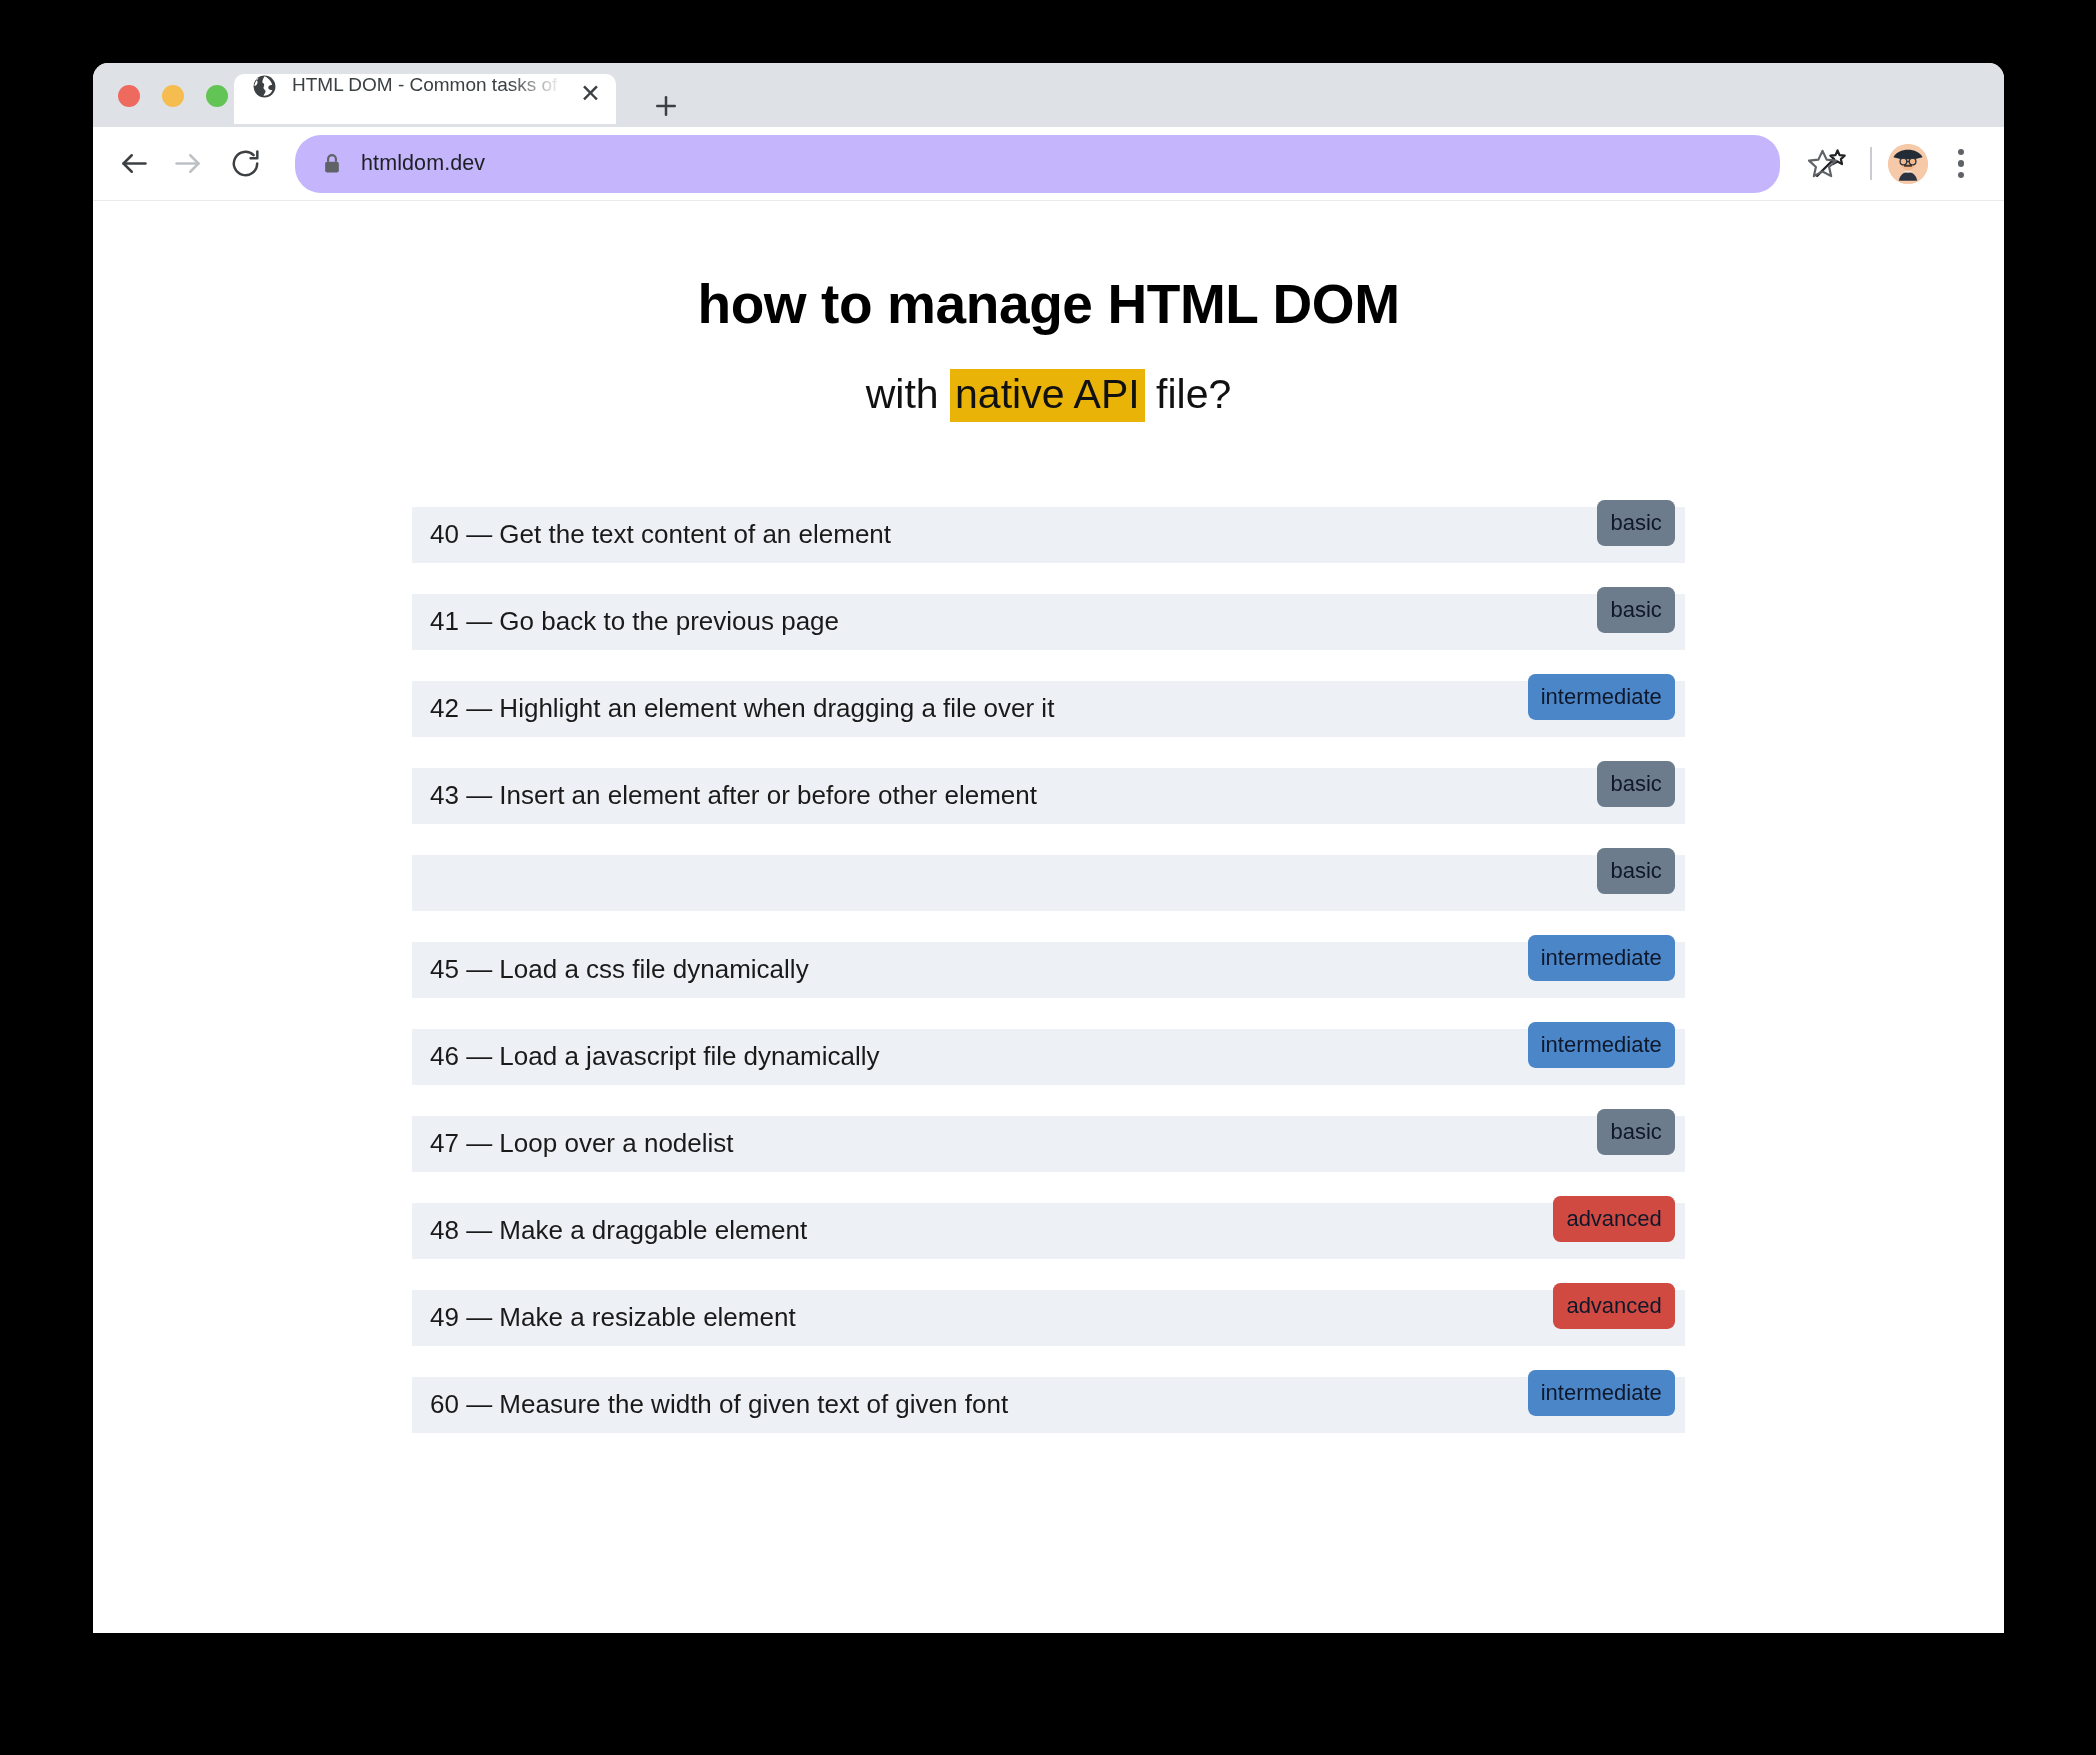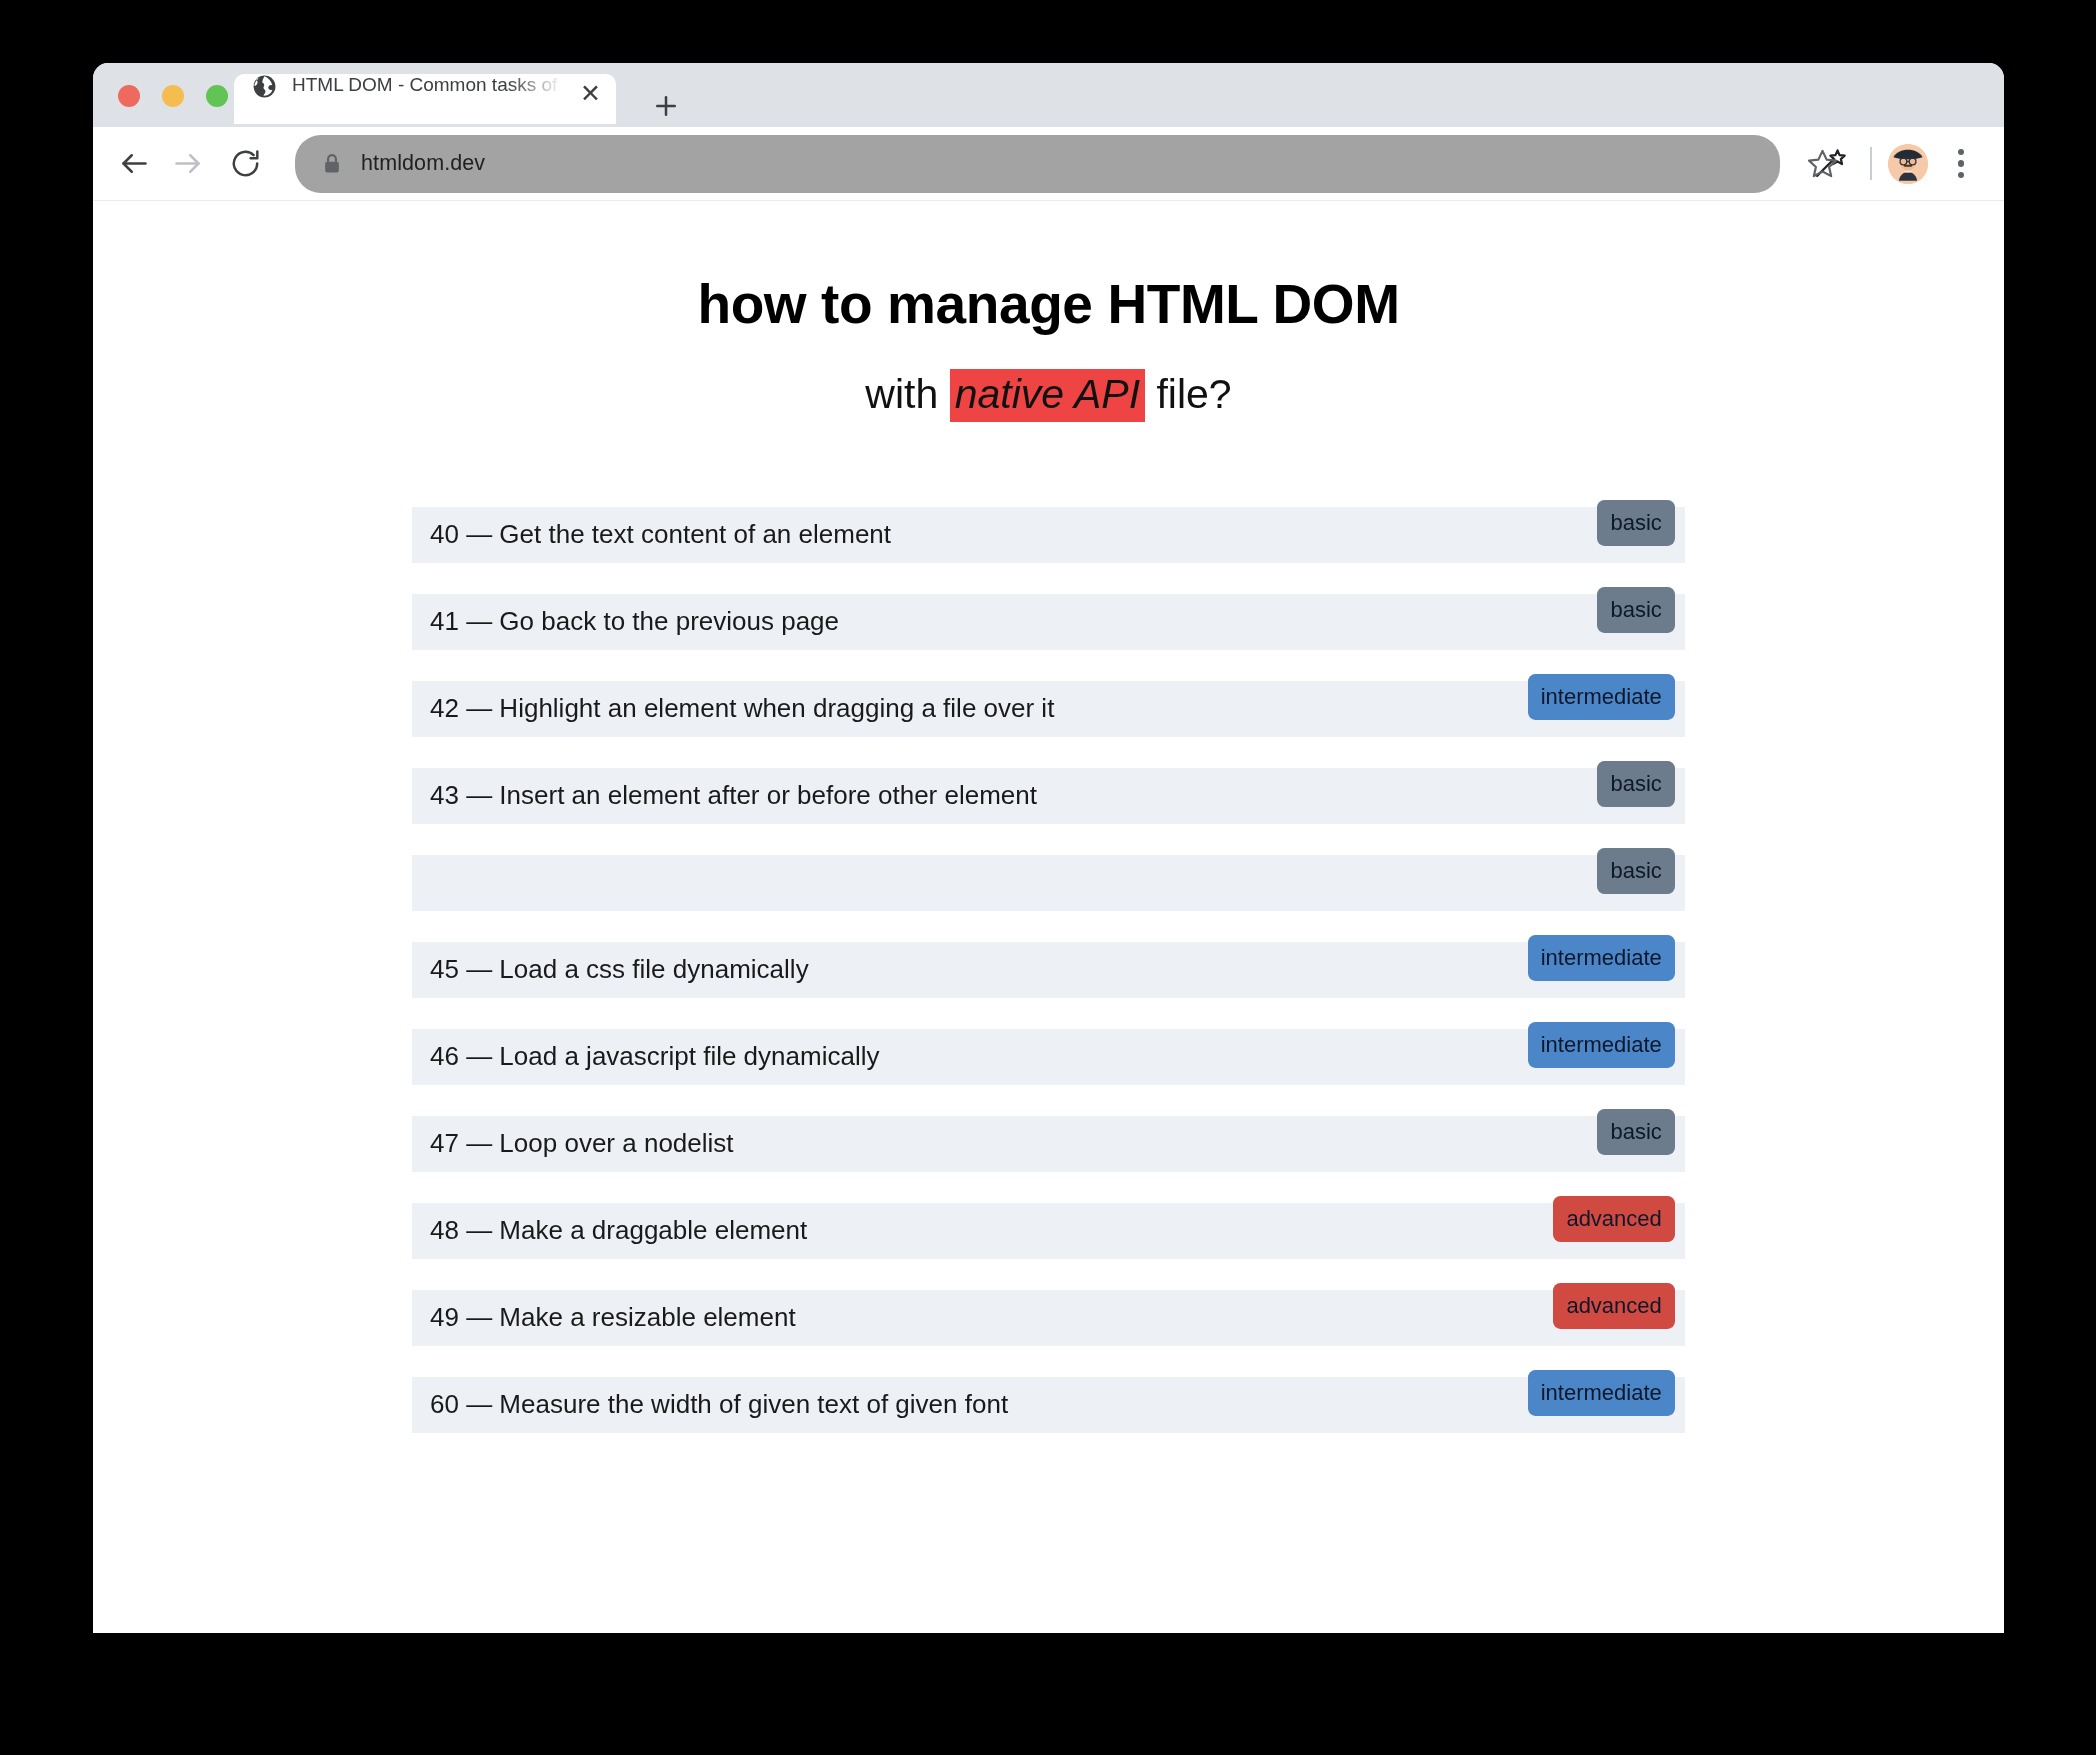--- a/index.html
+++ b/index.html
@@ -104,21 +104,21 @@
   }
   .nav-back { color: #3c4043; }
   .nav-fwd  { color: #bdc1c6; }
   .nav-reload { color: #3c4043; margin-left: 5px; }
 
   .omnibox {
     flex: 1 1 auto;
     height: 58px;
     margin-left: 23px;
     margin-right: 0;
-    background: #a3a3a3;
+    background: #c4b5fd;
     border-radius: 26px;
     display: flex;
     align-items: center;
     padding-left: 28px;
   }
   .lock-icon { flex: 0 0 18px; display: flex; align-items: center; }
   .omnibox-url {
     margin-left: 20px;
     font-size: 21.5px;
     color: #202124;
@@ -188,23 +188,22 @@
     line-height: 1.1;
   }
   .h2 {
     margin-top: 35px;
     font-size: 41px;
     font-weight: normal;
     color: #111111;
     line-height: 1.2;
   }
   .hl {
-    background: #ef4444;
+    background: #eab308;
     padding: 1.7px 5px 5px 5px;
-    font-style: italic;
   }
   .gh-wrap { margin-top: 79px; }
   .gh-btn {
     display: inline-block;
     background: #ccd3dc;
     color: #111111;
     font-size: 31px;
     padding: 18px 40px 21.5px 40px;
     border: none;
     font-family: inherit;

